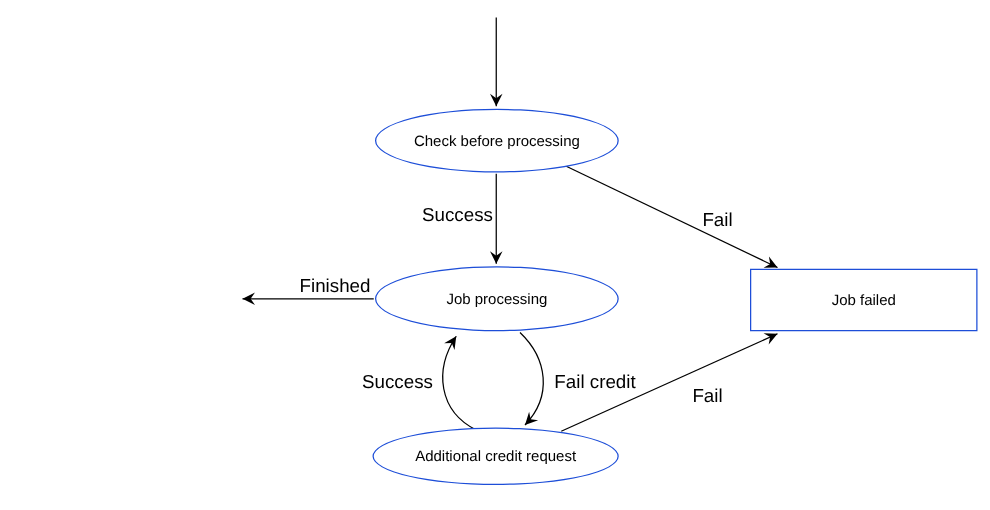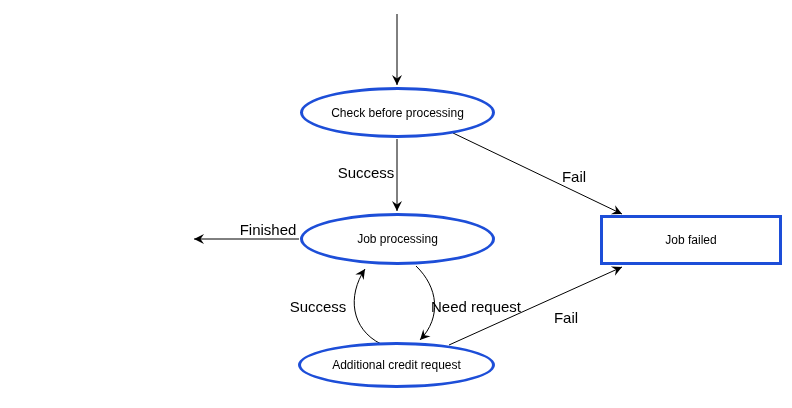--- a/index.html
+++ b/index.html
@@ -21,21 +21,21 @@
     left: 0;
     top: 0;
     width: 792px;
     height: 408px;
   }
   .node {
     position: absolute;
     display: flex;
     align-items: center;
     justify-content: center;
-    border: 3px solid #1d4ed8;
+    border: 1px solid #1d4ed8;
     background: #ffffff;
     font-size: 12px;
     box-sizing: border-box;
     text-align: center;
     white-space: nowrap;
   }
   .ellipse {
     border-radius: 50%;
   }
   .edge-label {
@@ -97,17 +97,17 @@
   </div>
 
   <div class="edge-label lbl-success-top">Success</div>
 
   <div class="edge-label lbl-fail-top">Fail</div>
 
   <div class="edge-label lbl-finished">Finished</div>
 
   <div class="edge-label lbl-success-bottom">Success</div>
 
-  <div class="edge-label lbl-need-credit">Need request</div>
+  <div class="edge-label lbl-need-credit">Fail credit</div>
 
   <div class="edge-label lbl-fail-bottom">Fail</div>
 
 </div>
 
 </body></html>

